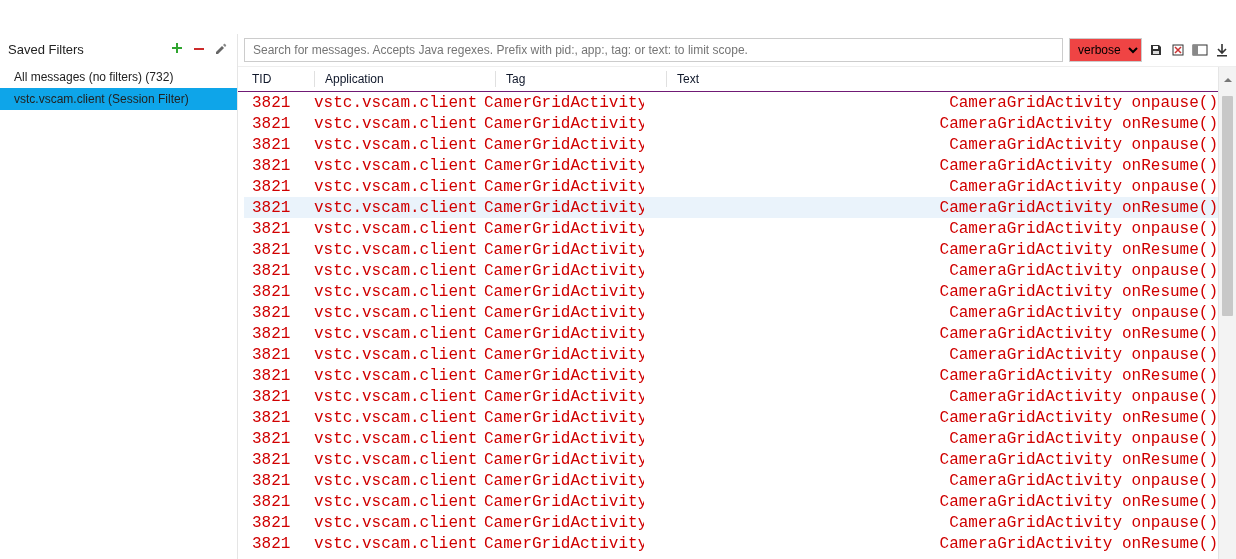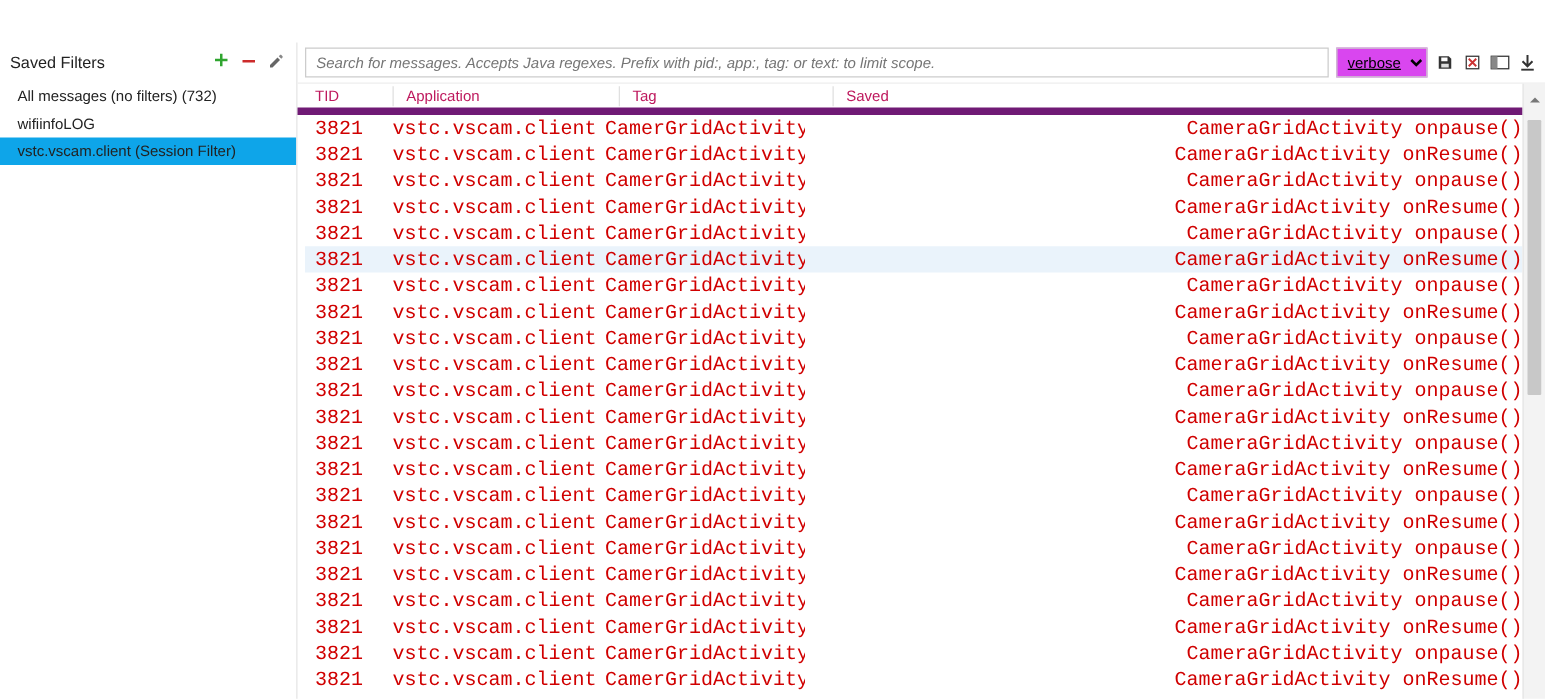--- a/index.html
+++ b/index.html
@@ -84,43 +84,41 @@
     height: 32px;
     padding: 3px 6px;
     gap: 6px;
   }
   .search-input {
     flex: 1;
     height: 24px;
     padding: 0 8px;
     border: 1px solid #ccc;
     font-size: 12px;
-    font-style: italic;
     color: #999;
   }
   .level-select {
     height: 24px;
     font-size: 12px;
     border: 1px solid #ccc;
-    background: #d946ef;
+    background: #ef4444;
     padding: 0 4px;
-    text-decoration: underline;
   }
   .tool-icons {
     display: flex; align-items: center; gap: 6px;
   }
 
   .col-headers {
     display: flex;
     height: 26px;
     align-items: center;
     border-top: 1px solid #eee;
-    border-bottom: 6px solid #701a75;
+    border-bottom: 1px solid #701a75;
     padding-left: 6px;
-    color: #be185d;
+    color: #0f172a;
     position: relative;
   }
   .col-tid  { width: 70px;  padding-left: 8px;}
   .col-app  { width: 170px; }
   .col-tag  { width: 160px; }
   .col-text { flex: 1; }
   .col-sep {
     width: 1px; height: 16px; background: #e0e0e0;
     margin-right: 10px;
   }
@@ -212,23 +210,20 @@
               <path d="M9 3l2 2 1-1c.3-.3.3-.8 0-1.1l-.9-.9c-.3-.3-.8-.3-1.1 0L9 3z" fill="#888"></path>
             </svg>
         </span>
       </span>
     </div>
 
     <div class="filter-list" id="filter-list">
         <div class="filter-item">
           <span>All messages (no filters) (732)</span>
         </div>
-        <div class="filter-item">
-          <span>wifiinfoLOG</span>
-        </div>
         <div class="filter-item selected">
           <span>vstc.vscam.client (Session Filter)</span>
         </div>
       </div>
 
     <div class="h-scroll-track">
       <span class="h-arrow">
         <svg width="8" height="8" viewBox="0 0 8 8">
             <path d="M6 0L2 4l4 4z" fill="#777"></path>
           </svg>
@@ -276,21 +271,21 @@
       </span>
     </div>
 
     <div class="col-headers">
       <div class="col-tid">TID</div>
       <div class="col-sep"></div>
       <div class="col-app">Application</div>
       <div class="col-sep"></div>
       <div class="col-tag">Tag</div>
       <div class="col-sep"></div>
-      <div class="col-text">Saved</div>
+      <div class="col-text">Text</div>
       <div class="scroll-up">
         <svg width="8" height="8" viewBox="0 0 8 8">
             <path d="M0 6l4-4 4 4z" fill="#777"></path>
           </svg>
       </div>
     </div>
 
     <div class="log-area">
       <div class="log-rows" id="log-rows" style="color: rgb(208, 0, 0);">
           <div class="log-row">

